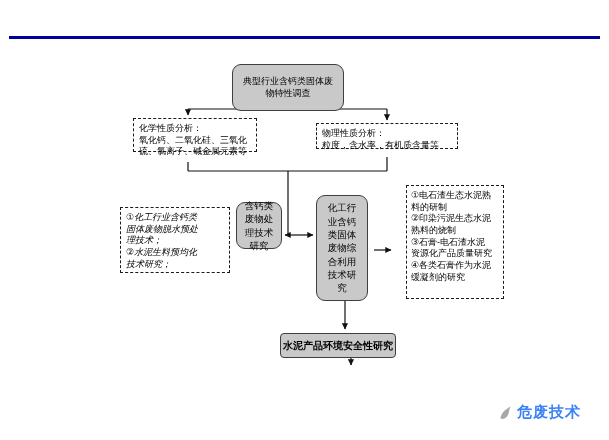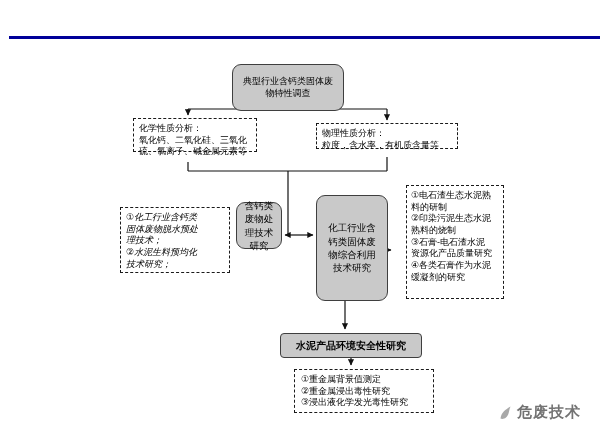--- a/index.html
+++ b/index.html
@@ -53,35 +53,35 @@
   .breakall{word-break:break-all;}
   .f9{font-size:9px;line-height:1.3;}
   .f95{font-size:9.5px;line-height:1.4;}
   .f10{font-size:10px;line-height:1.3;}
 
   #survey   {left:232px;top:64px; width:112px;height:47px;padding:2px 8px;}
   #chem     {left:126px;top:118px;width:124px;height:34px;padding:4px 5px;margin-left:7px;}
   #phys     {left:316px;top:123px;width:142px;height:26px;padding:4px 5px;}
   #pretreat {left:120px;top:207px;width:110px;height:66px;padding:4px 5px;font-style:italic;}
   #treat    {left:236px;top:202px;width:46px;height:47px;padding:3px 4px;}
-  #util     {left:316px;top:195px;width:72px;height:106px;padding:17px 7px;}
+  #util     {left:316px;top:195px;width:52px;height:106px;padding:17px 7px;}
   #utilitems{left:394px;top:185px;width:98px;height:114px;padding:4px 4px;margin-left:12px;}
-  #safety   {left:280px;top:333px;width:142px;height:25px;border-radius:4px;font-weight:bold;}
+  #safety   {left:280px;top:333px;width:116px;height:25px;border-radius:4px;font-weight:bold;}
   #safeitems{left:294px;top:369px;width:140px;height:44px;padding:4px 6px;}
 
   #connectors{
     position:absolute;left:0;top:0;width:609px;height:440px;
     pointer-events:none;
   }
   #connectors path{stroke:#111;stroke-width:1.2;fill:none;}
 
   .watermark{
     position:absolute;left:497px;top:403px;
     display:flex;align-items:center;gap:4px;
-    color:#737373;
+    color:#3b82f6;
   }
   .watermark .wm-text{
     font-size:15px;font-weight:bold;letter-spacing:1px;
   }
 </style>
 </head>
 <body>
 
 <div id="slide">
 
@@ -132,23 +132,20 @@
 料的研制
 ②印染污泥生态水泥
 熟料的烧制
 ③石膏-电石渣水泥
 资源化产品质量研究
 ④各类石膏作为水泥
 缓凝剂的研究</div>
 
   <div id="safety" class="node gray tcenter f10">水泥产品环境安全性研究</div>
 
-  <div id="safeitems" class="node dashed tleft pre f9">①重金属背景值测定
-②重金属浸出毒性研究
-③浸出液化学发光毒性研究</div>
 
   <div class="watermark">
     <svg width="16" height="16" viewBox="0 0 16 16">
       <path d="M3.5 13.5 C4.5 7 9 4.5 13.5 1.5 C11.5 6 12.5 9.5 9 12.5 C7.2 14 5 14.3 3.5 13.5 Z" style="fill:#a8a8a8;stroke:none;"></path>
     </svg>
     <span class="wm-text">危废技术</span>
   </div>
 
 </div>
 

